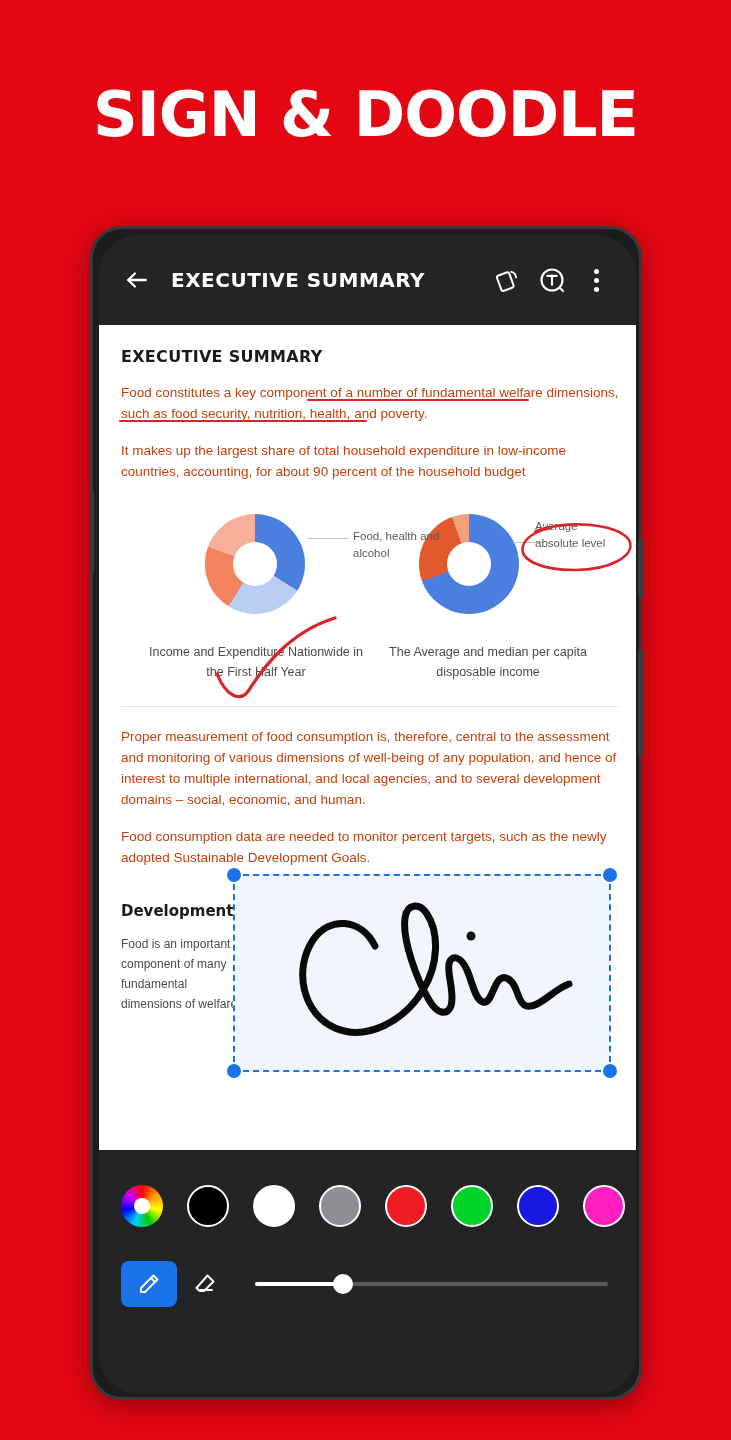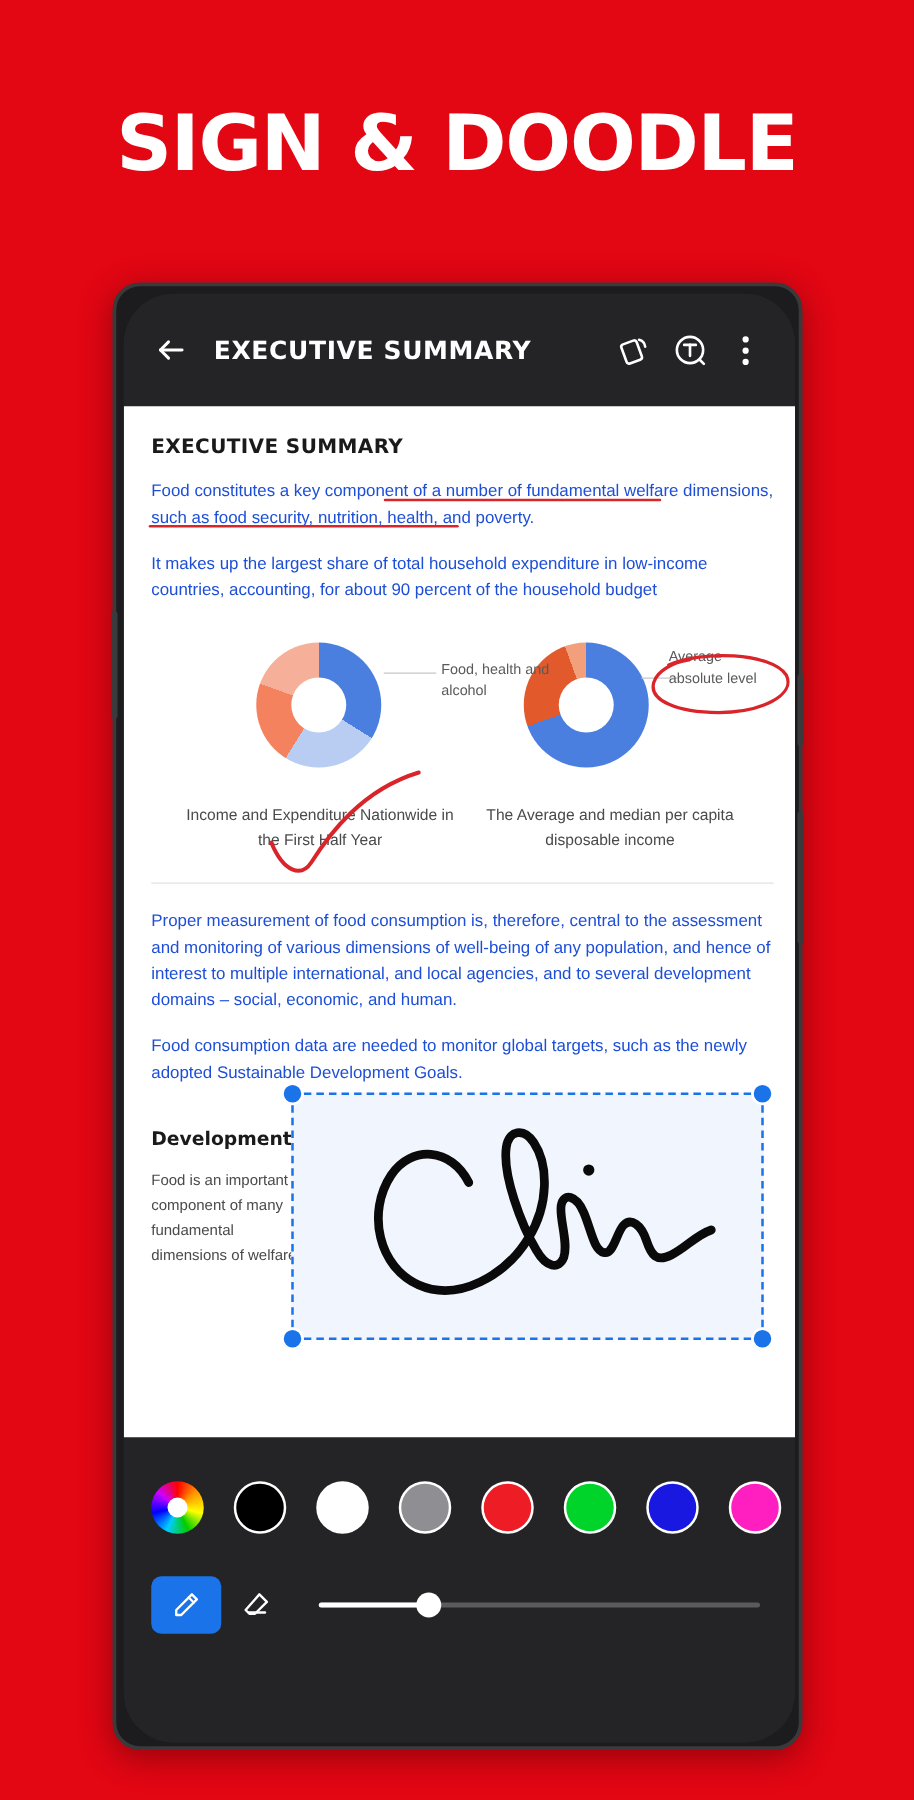--- a/index.html
+++ b/index.html
@@ -19,21 +19,21 @@
     letter-spacing: -1px;
     font-family: "DejaVu Sans", sans-serif;
   }
 
   
   .phone {
     position: absolute;
     left: 90px; top: 226px;
     width: 552px; height: 1174px;
     background: #1c1c1e;
-    border-radius: 22px;
+    border-radius: 32px;
     border: 3px solid #3a3a3c;
     box-shadow: 0 6px 26px rgba(0,0,0,.35);
   }
   .phone-inner {
     position: absolute;
     left: 6px; top: 6px;
     width: 537px; height: 1159px;
     background: #242426;
     border-radius: 40px;
     overflow: hidden;
@@ -72,21 +72,21 @@
     overflow: hidden;
   }
   .doc {
     position: absolute; left: 22px; top: 22px; width: 498px;
   }
   .doc h1 {
     font-size: 16px; font-weight: bold; color: #1a1a1a; letter-spacing: .3px;
     font-family: "DejaVu Sans", sans-serif;
   }
   .doc p {
-    font-size: 13.5px; line-height: 21px; color: #1d4ed8; margin-top: 16px;
+    font-size: 13.5px; line-height: 21px; color: #c2410c; margin-top: 16px;
   }
   .p-underlined { position: relative; }
   .ul1, .ul2 {
     position: absolute; height: 2px; background: #d9242a; border-radius: 2px;
   }
   .ul1 { left: 186px; top: 17px; width: 222px; }
   .ul2 { left: -2px; top: 38px; width: 248px; }
 
   .charts {
     position: relative; margin-top: 28px; height: 200px;
@@ -255,21 +255,21 @@
           <div class="cap cap2">The Average and median per capita disposable income</div>
 
           <svg class="ink" style="left:90px; top:104px;" width="140" height="92" viewBox="0 0 140 92">
             <path d="M6,60 C16,84 30,88 38,76 C52,54 78,18 124,4" fill="none" stroke="#d9242a" stroke-width="3.2" stroke-linecap="round"></path>
           </svg>
 
           <div class="divider"></div>
         </div>
 
         <p>Proper measurement of food consumption is, therefore, central to the assessment and monitoring of various dimensions of well-being of any population, and hence of interest to multiple international, and local agencies, and to several development domains – social, economic, and human.</p>
-        <p>Food consumption data are needed to monitor global targets, such as the newly adopted Sustainable Development Goals.</p>
+        <p>Food consumption data are needed to monitor percent targets, such as the newly adopted Sustainable Development Goals.</p>
 
         <div class="intro-wrap">
           <div class="intro-h">Development</div>
           <div class="intro-p">Food is an important component of many fundamental dimensions of welfare</div>
 
           <div class="sigbox">
             <svg style="position:absolute; left:22px; top:12px;" width="330" height="172" viewBox="0 0 330 172">
               <path d="M118,58 C104,30 72,28 56,52 C36,82 46,126 78,140 C110,154 148,132 166,102 C182,76 182,44 170,26 C162,14 150,16 148,30 C145,52 160,92 172,112 C180,126 190,128 194,118 C198,106 190,86 192,76 C194,66 204,68 210,82 C216,96 218,112 226,114 C234,116 236,98 242,92 C248,86 256,92 260,104 C264,116 268,122 280,116 C292,110 300,100 312,96" fill="none" stroke="#0a0a0a" stroke-width="7" stroke-linecap="round" stroke-linejoin="round"></path>
               <circle cx="214" cy="48" r="4.5" fill="#0a0a0a"></circle>
             </svg>

